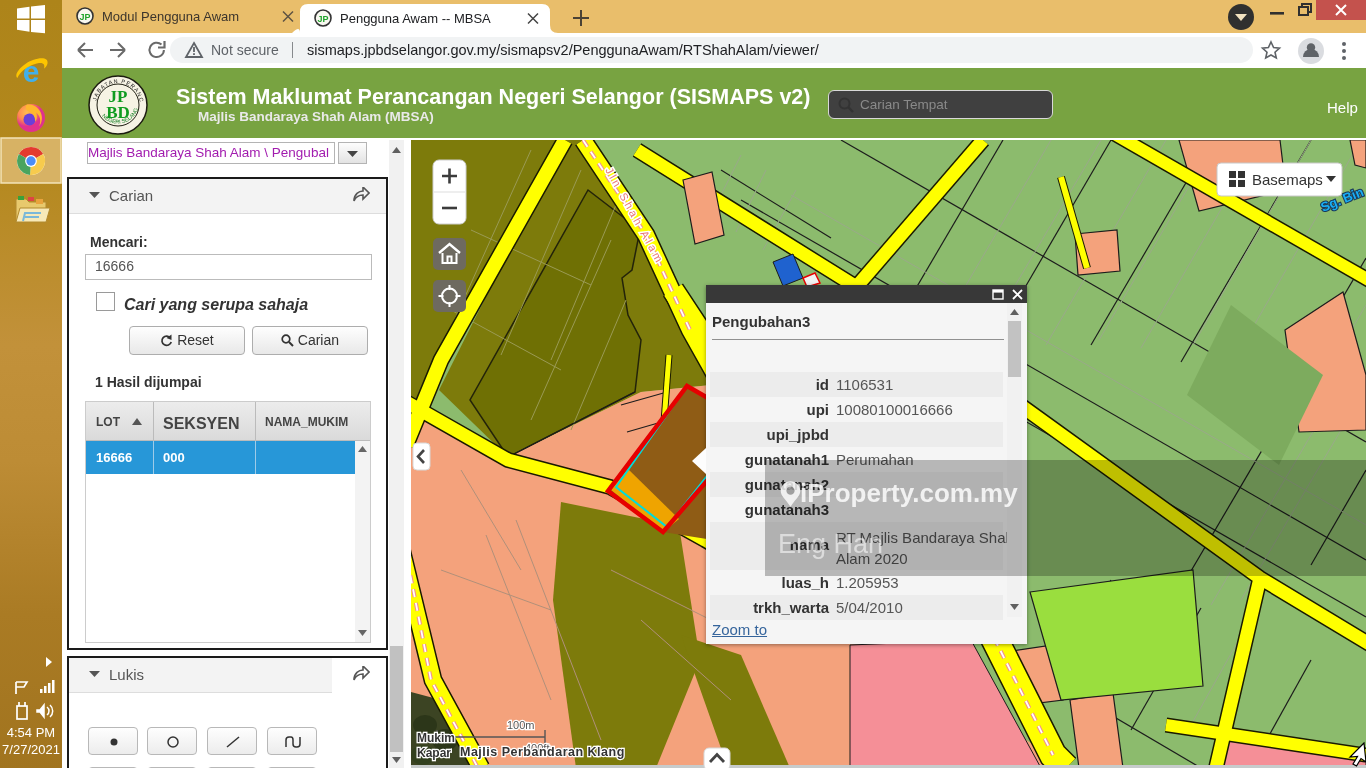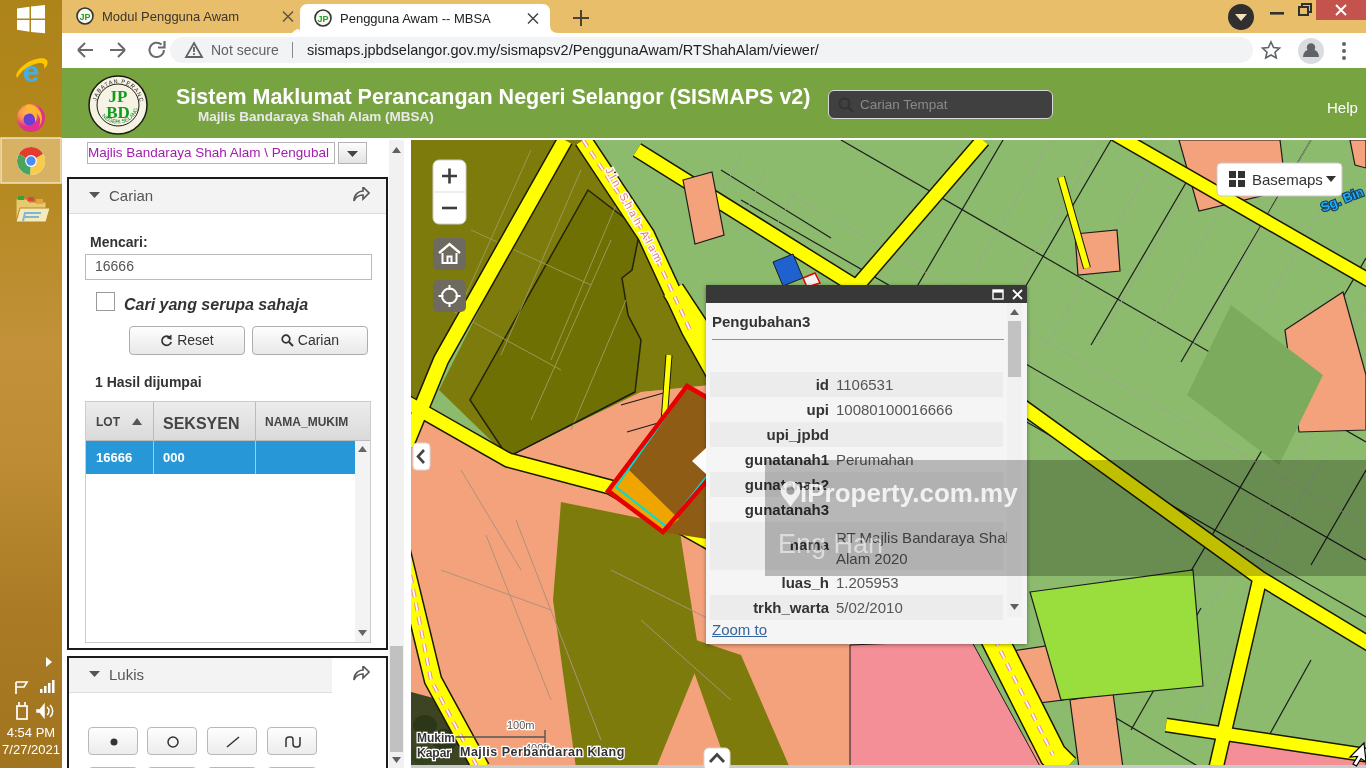--- a/index.html
+++ b/index.html
@@ -515,21 +515,21 @@
 <div class="abs prow pg" style="top:237px;height:48px;">
       <span class="pl" style="top:14px;">nama</span>
       <span class="pv" style="top:5px;width:178px;line-height:21px;">RT Majlis Bandaraya Shah Alam 2020</span>
     </div>
 <div class="abs prow" style="top:285px;">
       <span class="pl">luas_h</span>
       <span class="pv">1.205953</span>
     </div>
 <div class="abs prow pg" style="top:310px;">
       <span class="pl">trkh_warta</span>
-      <span class="pv">5/02/2010</span>
+      <span class="pv">5/04/2010</span>
     </div>
 <div class="abs" style="left:6px;top:336px;font-size:15px;color:#36659c;text-decoration:underline;">Zoom to</div>
 <div class="abs" style="left:301px;top:18px;width:15px;height:314px;background:#f1f1f1;">
  <svg class="abs" style="left:3px;top:6px" width="9" height="7">
         <polygon points="4.5,0 9,6 0,6" fill="#606060"></polygon>
       </svg>
  <div class="abs" style="left:1px;top:18px;width:13px;height:56px;background:#c2c2c2;"></div>
  <svg class="abs" style="left:3px;top:301px" width="9" height="7">
         <polygon points="0,0 9,0 4.5,6" fill="#606060"></polygon>
       </svg>

